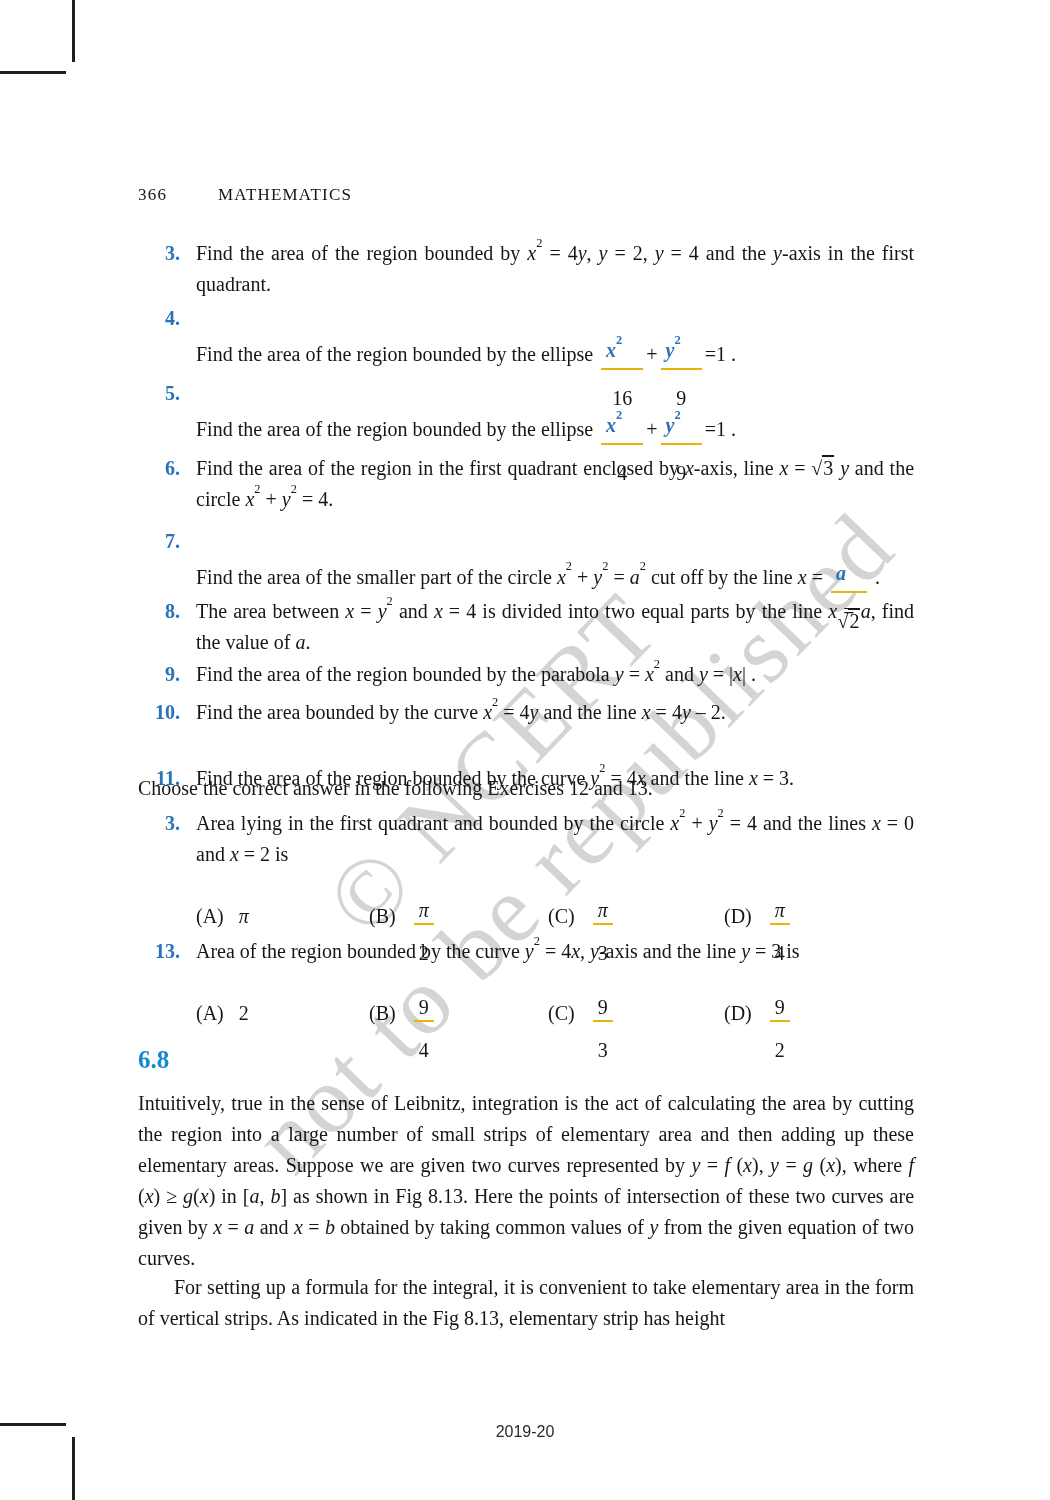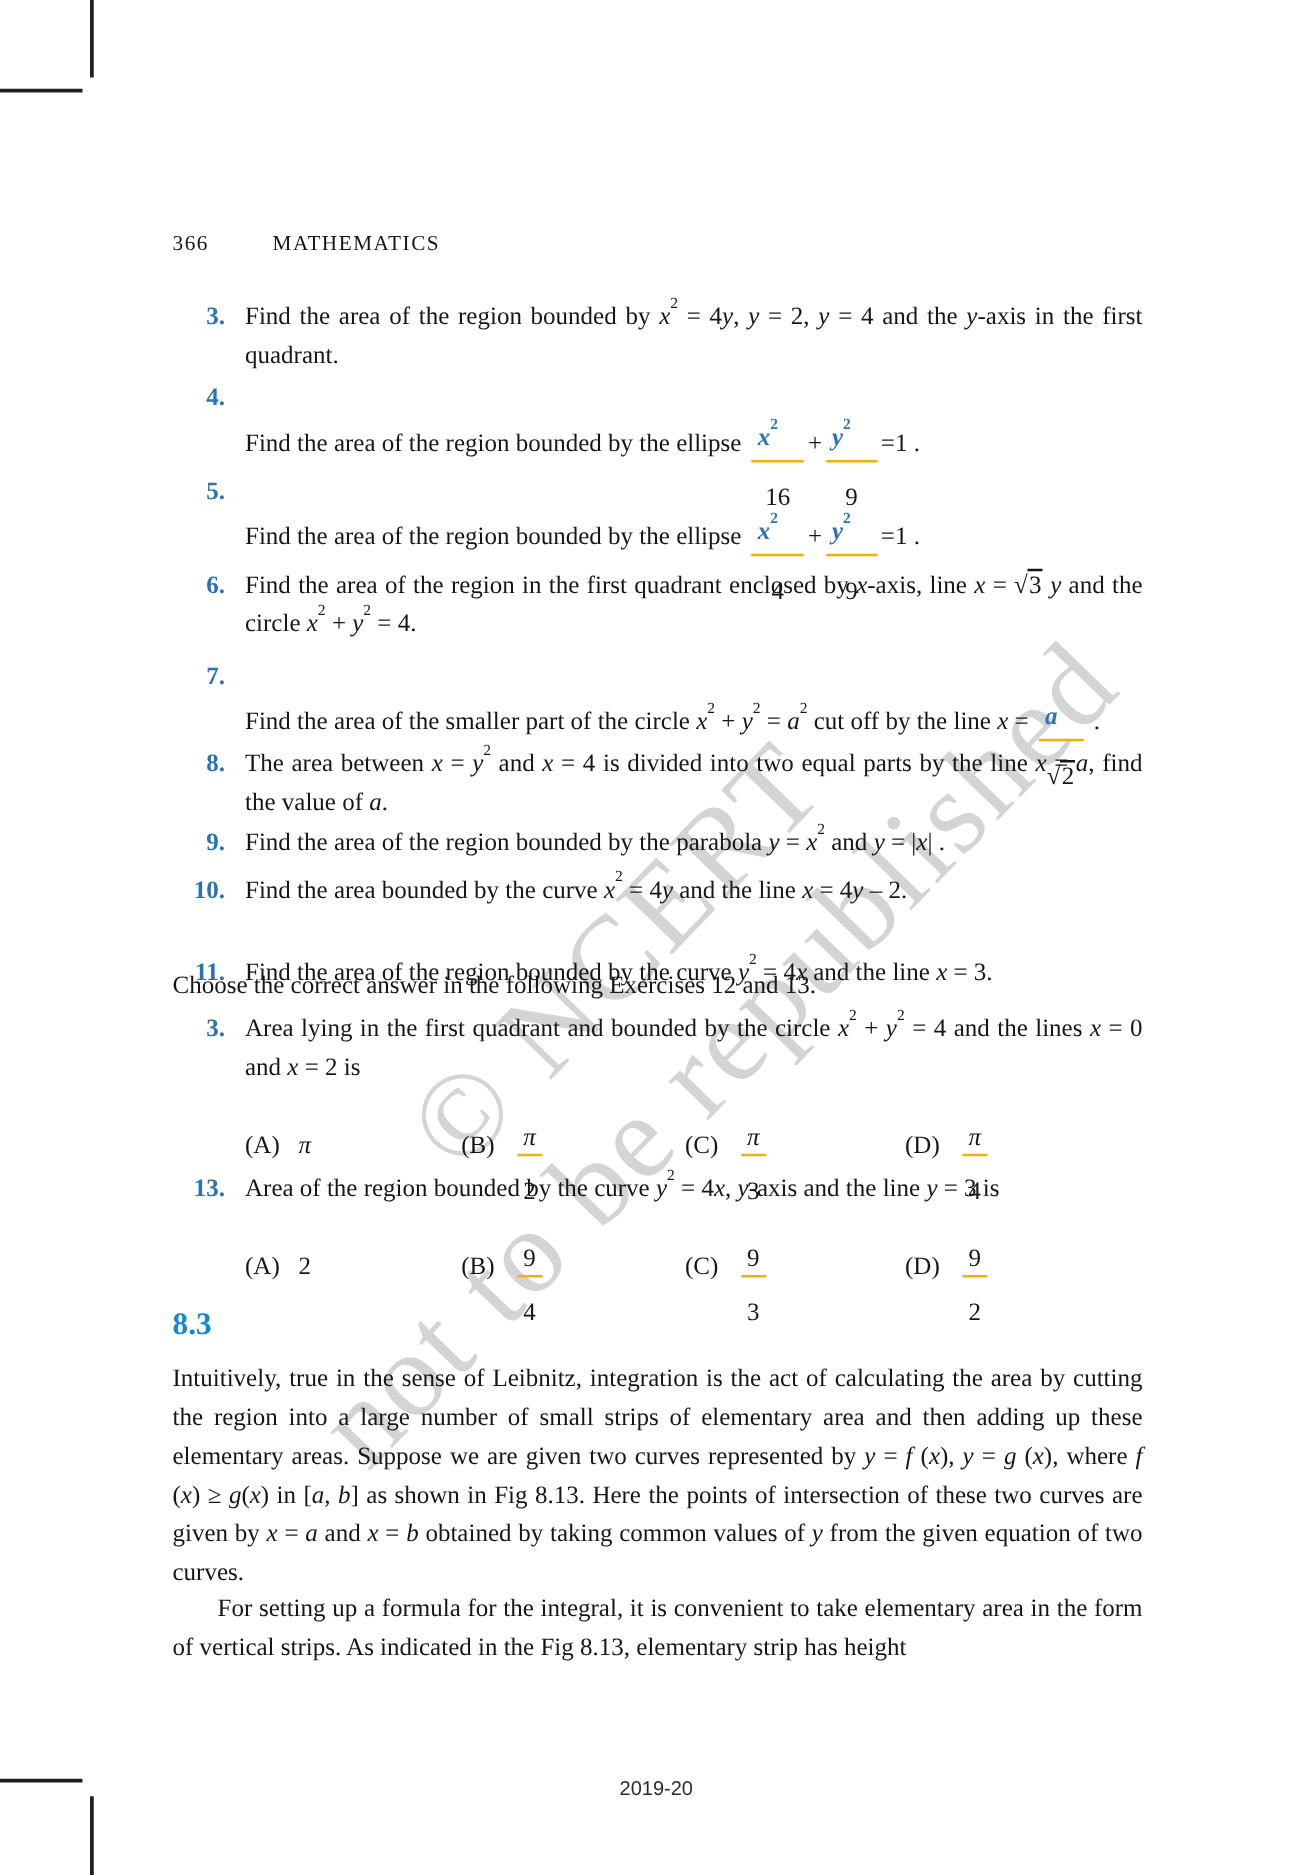--- a/index.html
+++ b/index.html
@@ -178,21 +178,21 @@
         <span class="optval"><span class="frac"><span class="num">9</span><span class="den">3</span></span></span>
       </span>
       <span class="opt o3">
         <span>(D)</span>
         <span class="optval"><span class="frac"><span class="num">9</span><span class="den">2</span></span></span>
       </span>
     </div>
   </div>
 
   <div class="sect abs" style="top:1046px;">
-    <span>8.3</span>
+    <span>6.8</span>
   </div>
 
   <div class="para abs" style="top:1088px;">Intuitively, true in the sense of Leibnitz, integration is the act of calculating the area by cutting the region into a large number of small strips of elementary area and then adding up these elementary areas. Suppose we are given two curves represented by <i>y</i> = <i>f</i> (<i>x</i>), <i>y</i> = <i>g</i> (<i>x</i>), where <i>f</i> (<i>x</i>) ≥ <i>g</i>(<i>x</i>) in [<i>a</i>, <i>b</i>] as shown in Fig 8.13. Here the points of intersection of these two curves are given by <i>x</i> = <i>a</i> and <i>x</i> = <i>b</i> obtained by taking common values of <i>y</i> from the given equation of two curves.</div>
   <div class="para indent abs" style="top:1272px;">For setting up a formula for the integral, it is convenient to take elementary area in the form of vertical strips. As indicated in the Fig 8.13, elementary strip has height</div>
 
 </div>
 
 <div class="footer">2019-20</div>
 
 </body></html>

